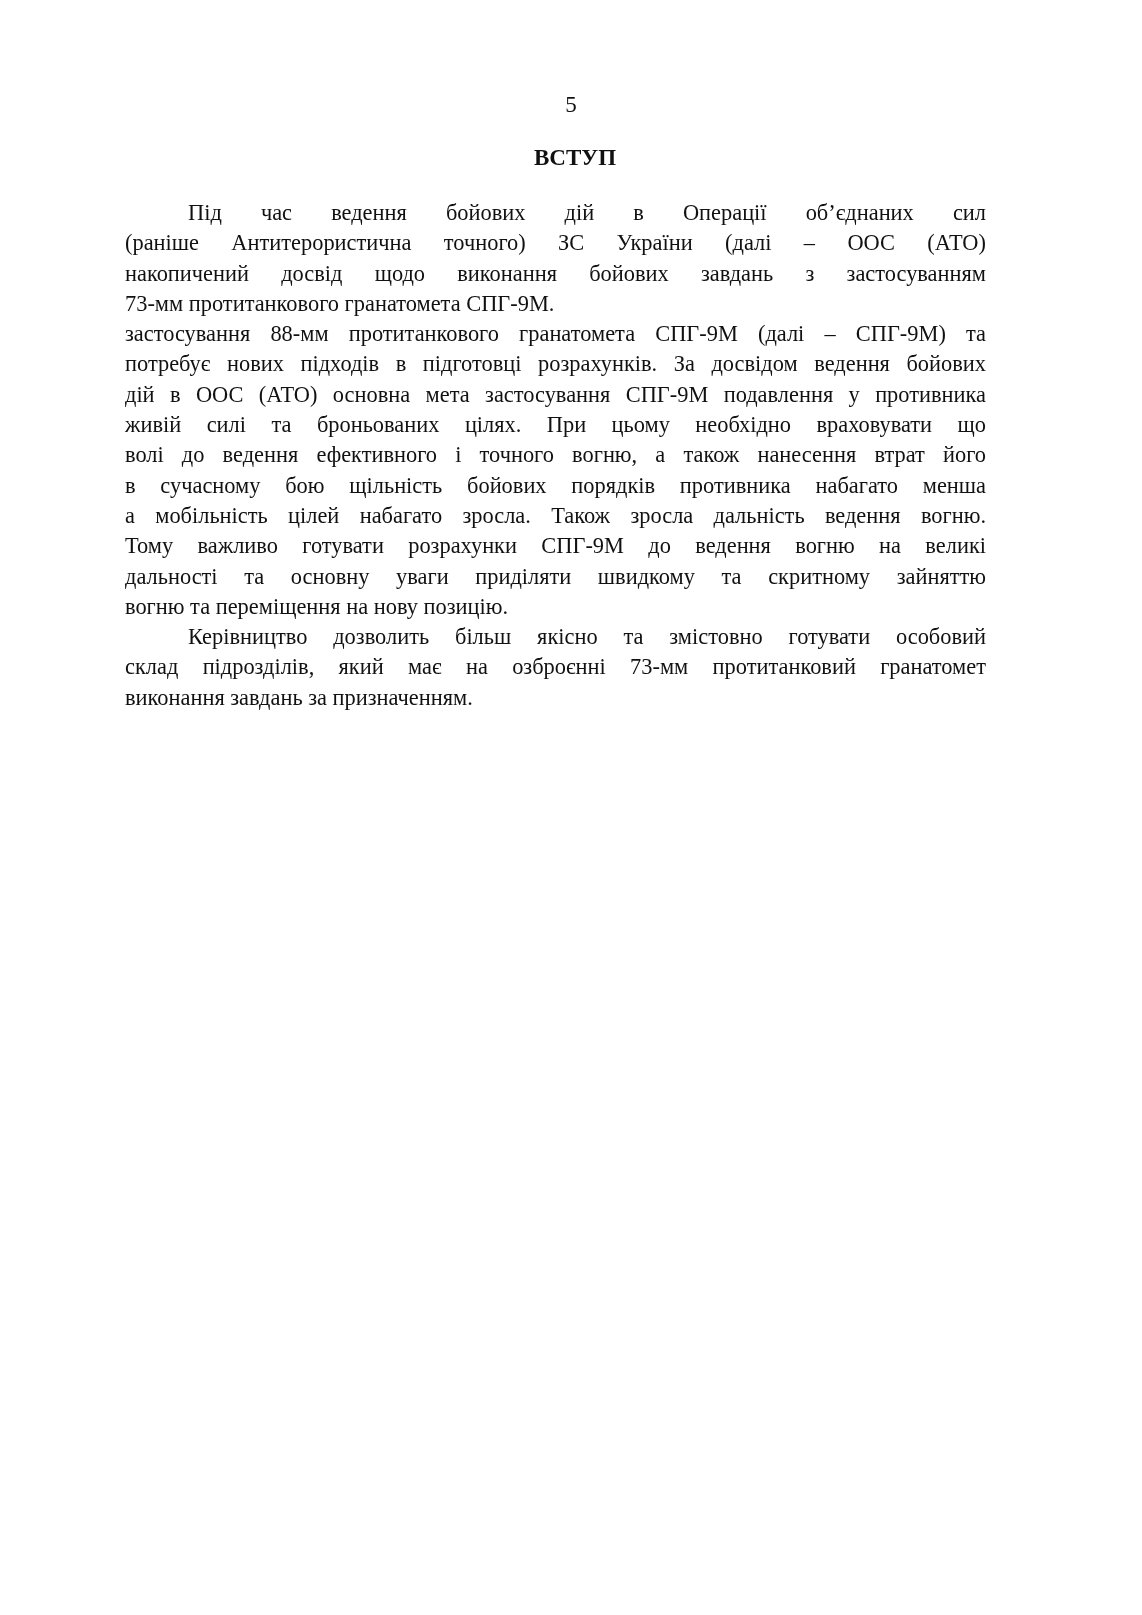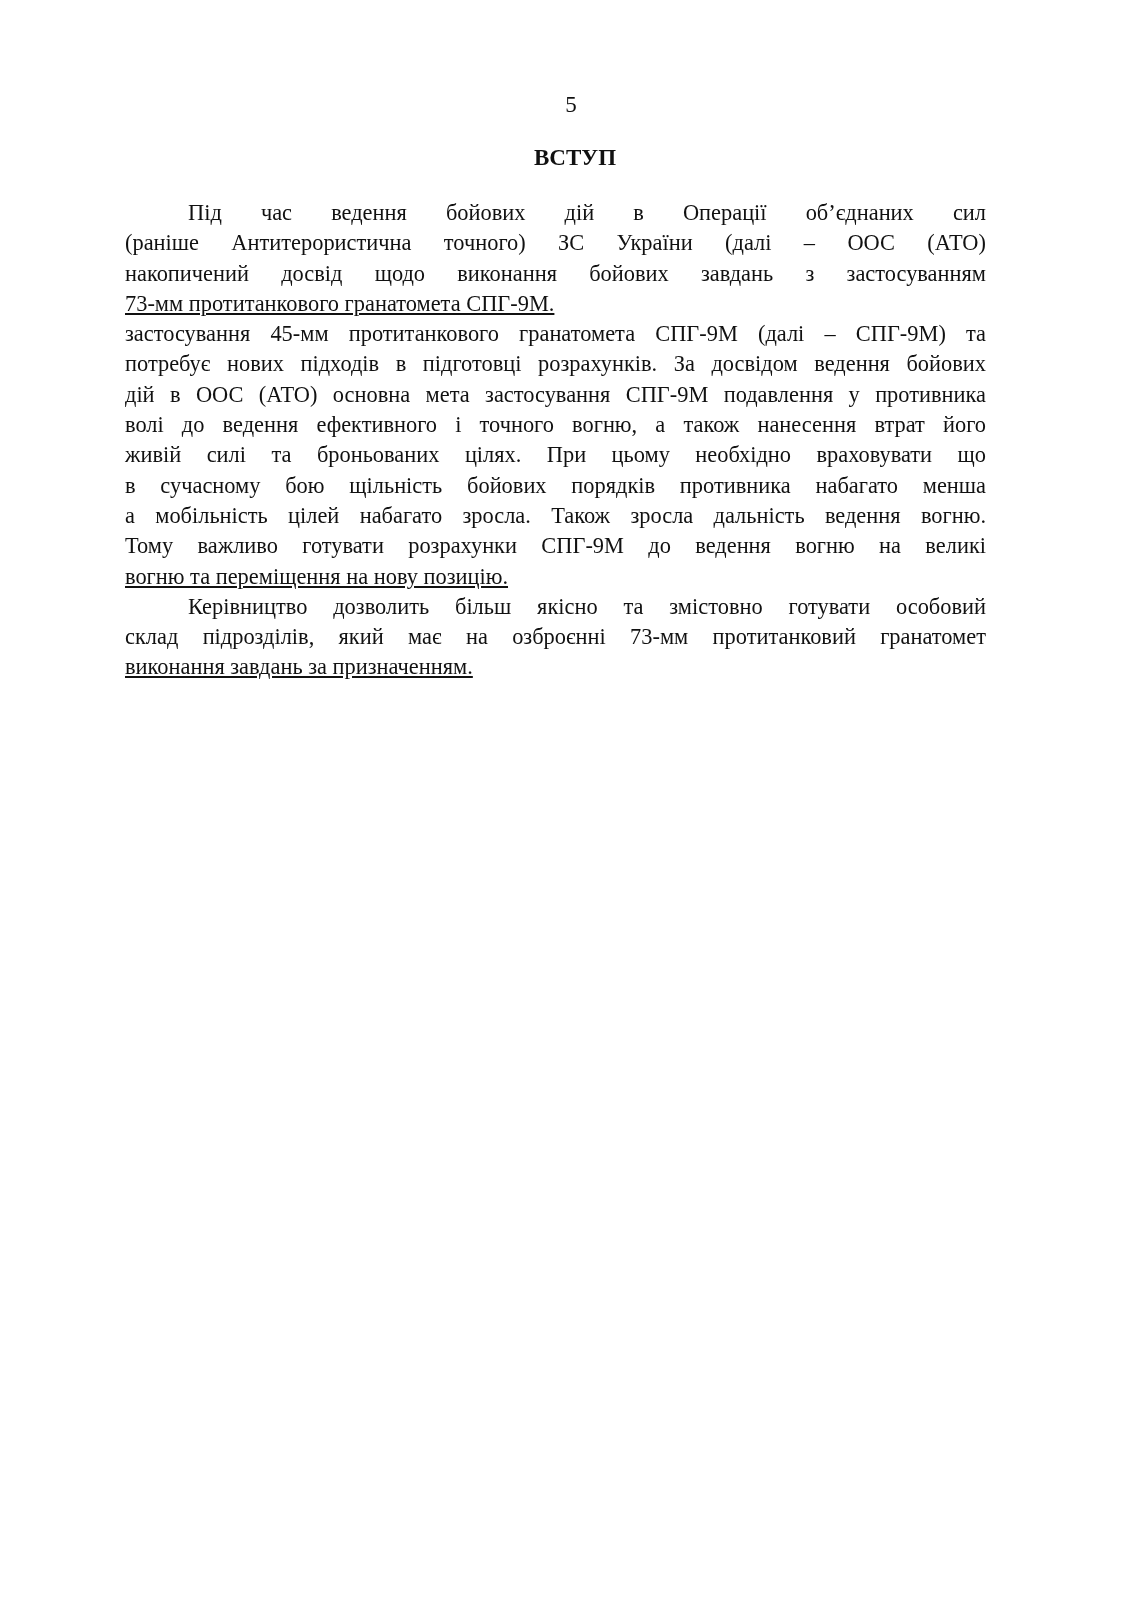--- a/index.html
+++ b/index.html
@@ -57,48 +57,48 @@
       white-space: nowrap;
       text-align: justify;
       text-align-last: justify;
       overflow: visible;
     }
     .line.indent {
       padding-left: 63px;
     }
     .line.last {
       text-align-last: left;
-      text-decoration: underline;
     }
   </style>
 </head>
 <body>
 
 <div class="page">
   <div class="page-number">5</div>
   <div class="title">ВСТУП</div>
 
   <div class="body-text">
 
     <div class="paragraph">
       <span class="line indent">Під час ведення бойових дій в Операції об’єднаних сил</span>
       <span class="line">(раніше Антитерористична точного) ЗС України (далі – ООС (АТО)</span>
       <span class="line">накопичений досвід щодо виконання бойових завдань з застосуванням</span>
       <span class="line last">73-мм протитанкового гранатомета СПГ-9М.</span>
     </div>
 
     <div class="paragraph">
-      <span class="line">застосування 45-мм протитанкового гранатомета СПГ-9М (далі – СПГ-9М) та</span>
+      <span class="line">застосування 88-мм протитанкового гранатомета СПГ-9М (далі – СПГ-9М) та</span>
       <span class="line">потребує нових підходів в підготовці розрахунків. За досвідом ведення бойових</span>
       <span class="line">дій в ООС (АТО) основна мета застосування СПГ-9М подавлення у противника</span>
+      <span class="line">живій силі та броньованих цілях. При цьому необхідно враховувати що</span>
       <span class="line">волі до ведення ефективного і точного вогню, а також нанесення втрат його</span>
-      <span class="line">живій силі та броньованих цілях. При цьому необхідно враховувати що</span>
       <span class="line">в сучасному бою щільність бойових порядків противника набагато менша</span>
       <span class="line">а мобільність цілей набагато зросла. Також зросла дальність ведення вогню.</span>
       <span class="line">Тому важливо готувати розрахунки СПГ-9М до ведення вогню на великі</span>
+      <span class="line">дальності та основну уваги приділяти швидкому та скритному зайняттю</span>
       <span class="line last">вогню та переміщення на нову позицію.</span>
     </div>
 
     <div class="paragraph">
       <span class="line indent">Керівництво дозволить більш якісно та змістовно готувати особовий</span>
       <span class="line">склад підрозділів, який має на озброєнні 73-мм протитанковий гранатомет</span>
       <span class="line last">виконання завдань за призначенням.</span>
     </div>
   </div>
 </div>

